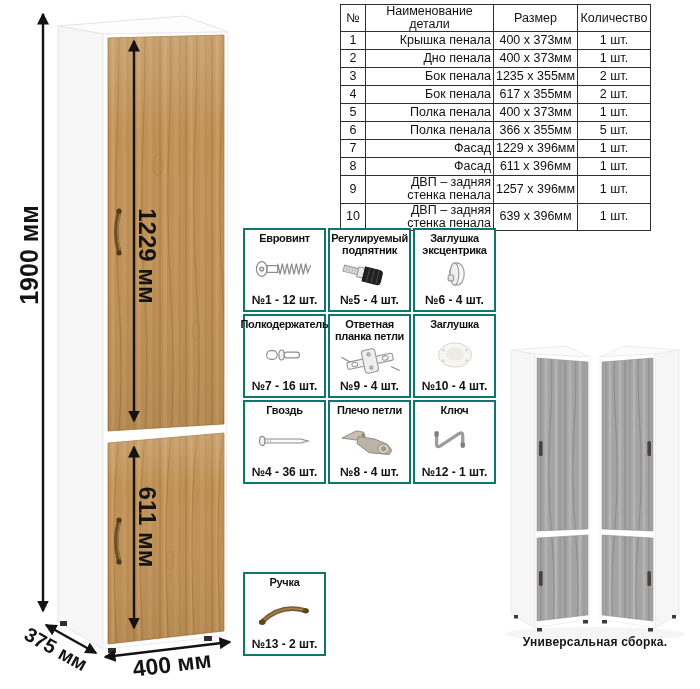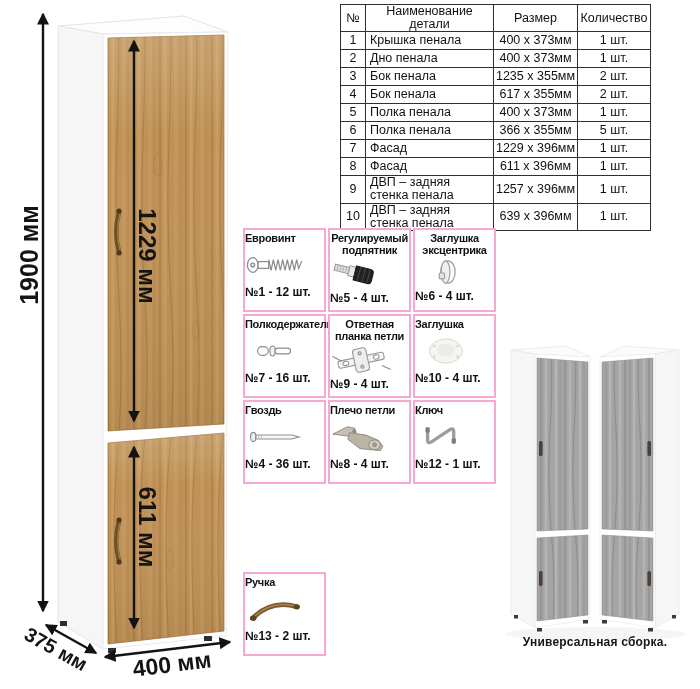--- a/index.html
+++ b/index.html
@@ -9,32 +9,32 @@
   svg text{font-family:"Liberation Sans","DejaVu Sans",sans-serif;}
 
   
   #parts-table{position:absolute;left:340px;top:4px;width:310px;border-collapse:collapse;
                table-layout:fixed;font-size:12.5px;line-height:1.05;color:#111;}
   #parts-table th,#parts-table td{border:1px solid #2f2f2f;padding:0;vertical-align:middle;}
   #parts-table{border:1.5px solid #2f2f2f;}
   #parts-table th{font-weight:normal;text-align:center;height:18px;}
   #parts-table td{height:17px;text-align:center;}
   #parts-table tr.tall td{height:25px;}
-  #parts-table td.name{text-align:left;padding-left:4px;padding-right:20px;}
+  #parts-table td.name{text-align:right;padding-left:4px;padding-right:2px;}
   .w-num{width:25px;} .w-name{width:128px;} .w-size{width:84px;} .w-qty{width:73px;}
 
   
   #hardware{position:absolute;left:243px;top:228px;display:grid;
             grid-template-columns:repeat(3,83px);grid-auto-rows:84px;gap:2px;}
-  .hw-cell{border:2px solid #f9a8d4;background:#fff;display:flex;flex-direction:column;
-           align-items:flex-start;justify-content:space-between;box-sizing:border-box;}
+  .hw-cell{border:2px solid #0f766e;background:#fff;display:flex;flex-direction:column;
+           align-items:center;justify-content:space-between;box-sizing:border-box;}
   .hw-title{font-size:11px;font-weight:bold;text-align:center;line-height:1.12;
             letter-spacing:-0.3px;padding-top:2px;color:#111;}
   .hw-icon{flex:1;display:flex;align-items:center;justify-content:center;}
-  .hw-qty{font-size:12px;font-weight:bold;text-align:center;padding-bottom:11px;color:#111;}
+  .hw-qty{font-size:12px;font-weight:bold;text-align:center;padding-bottom:3px;color:#111;}
   .r5c1{grid-row:5;grid-column:1;}
 
   
   #universal-caption{position:absolute;left:490px;top:635px;width:210px;text-align:center;
                      font-size:12px;font-weight:bold;letter-spacing:.2px;color:#161616;}
 </style>
 </head>
 <body>
 
 <div id="stage">

